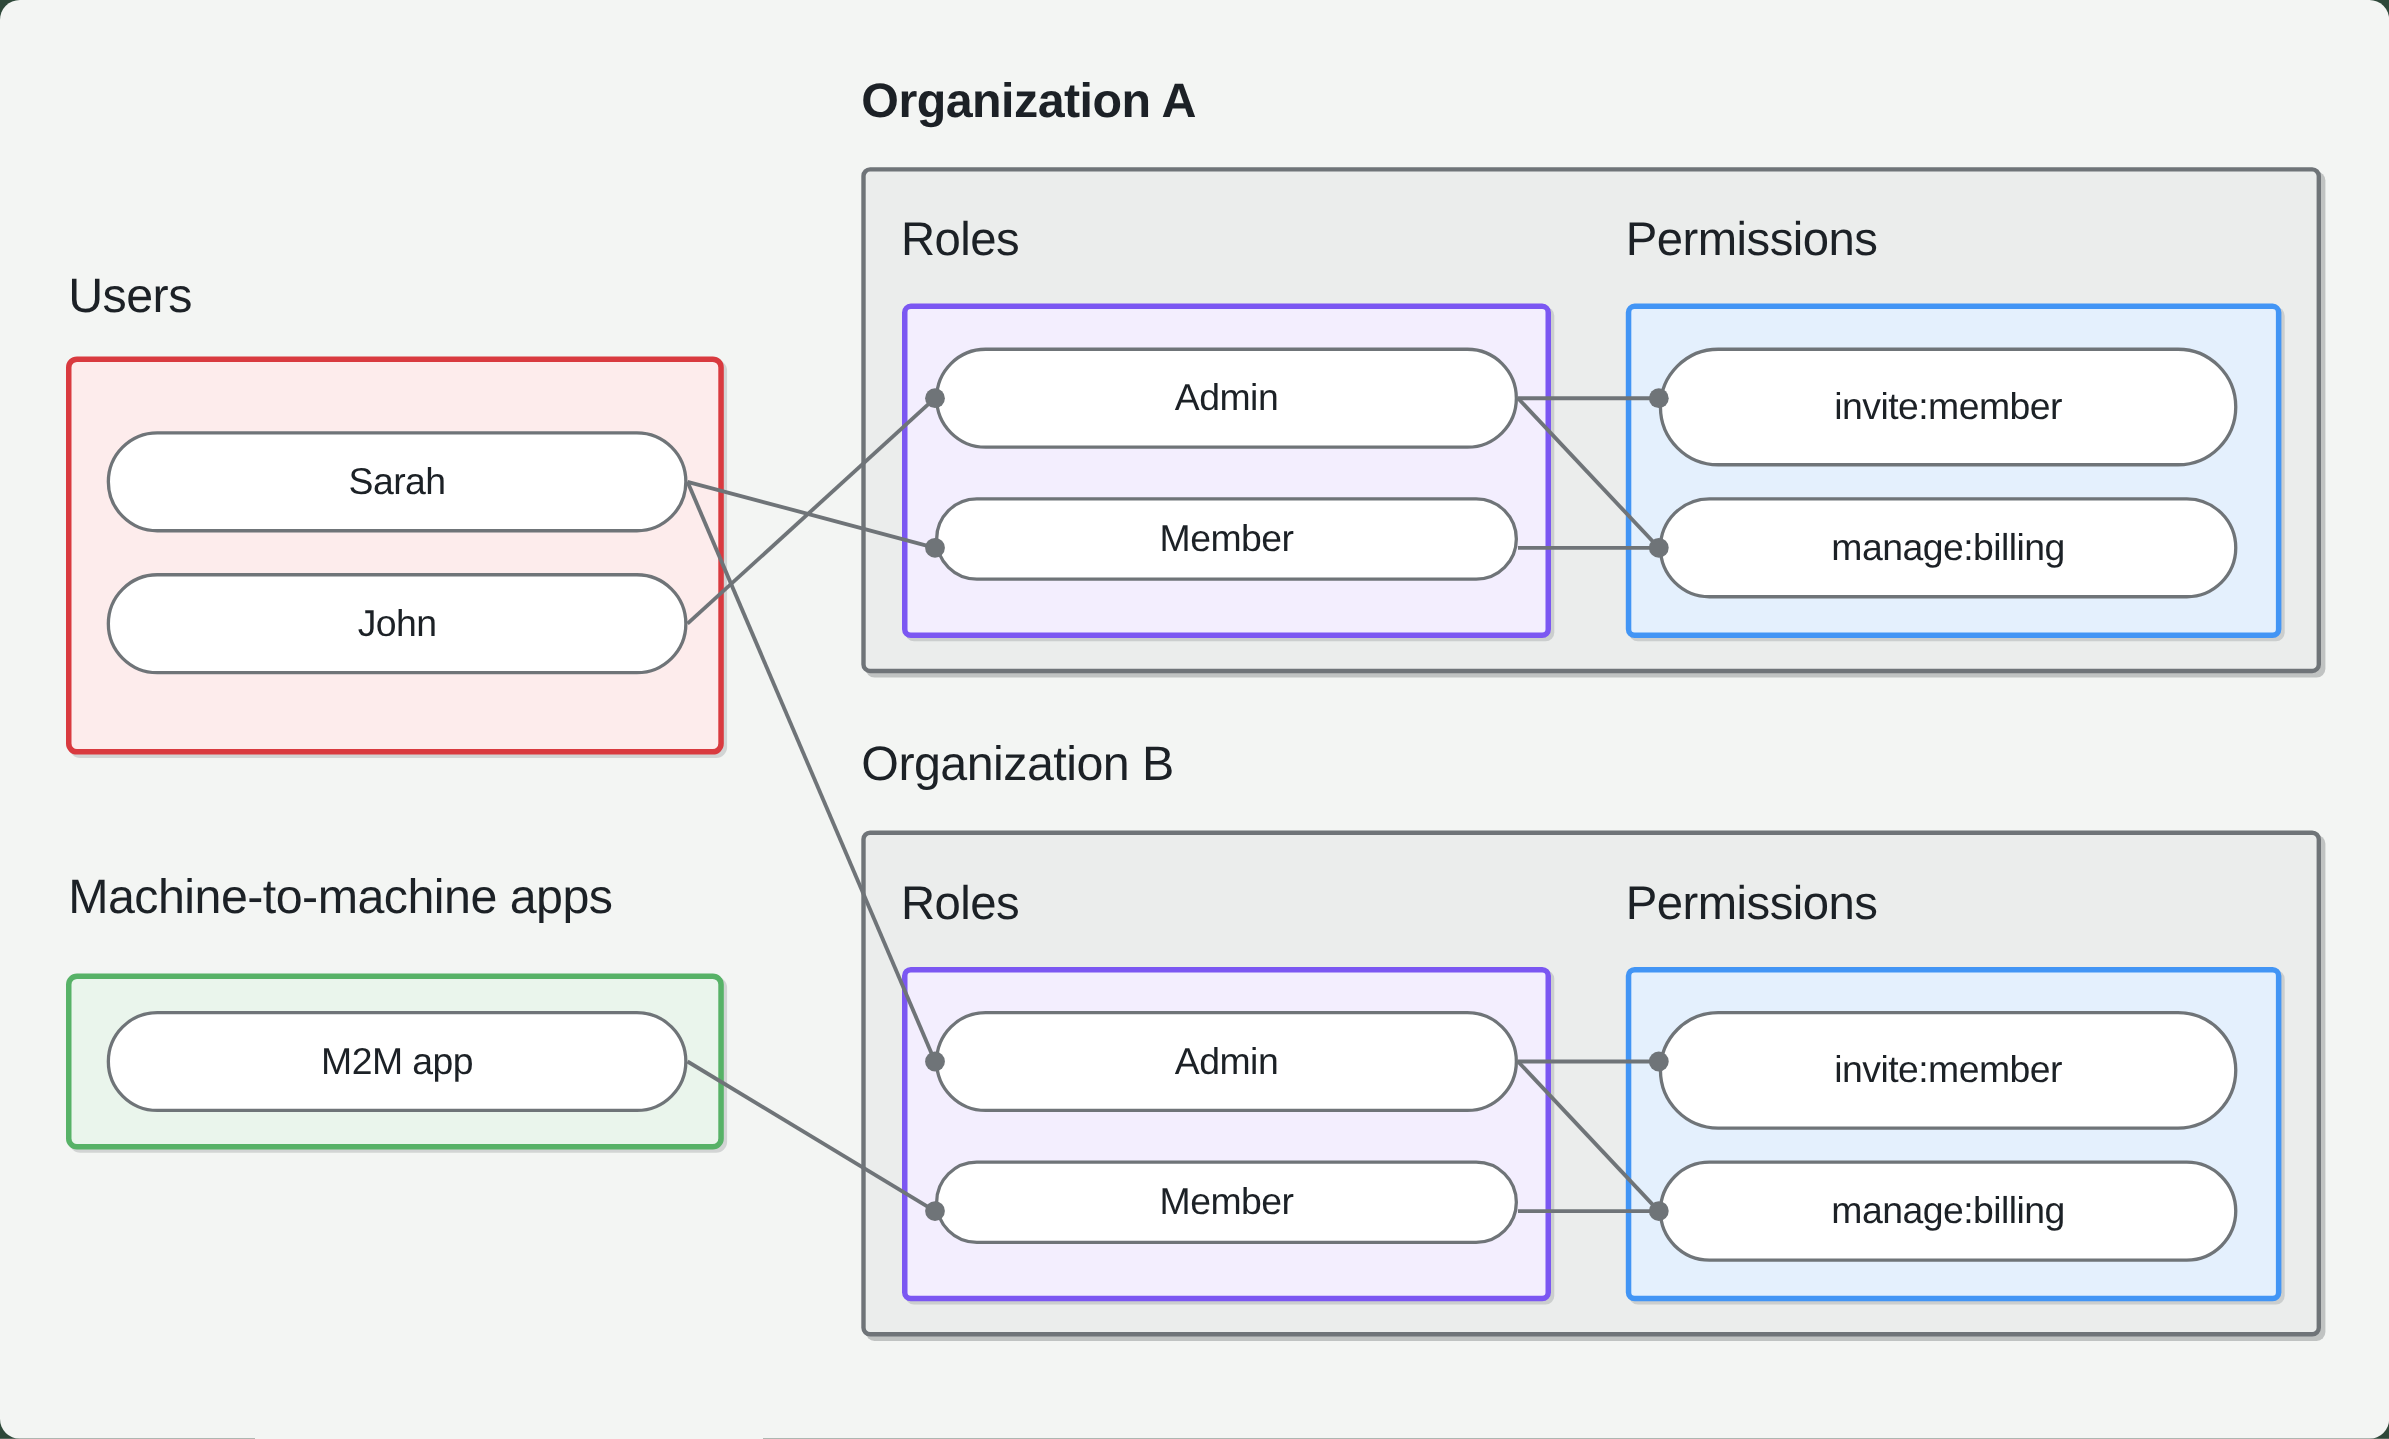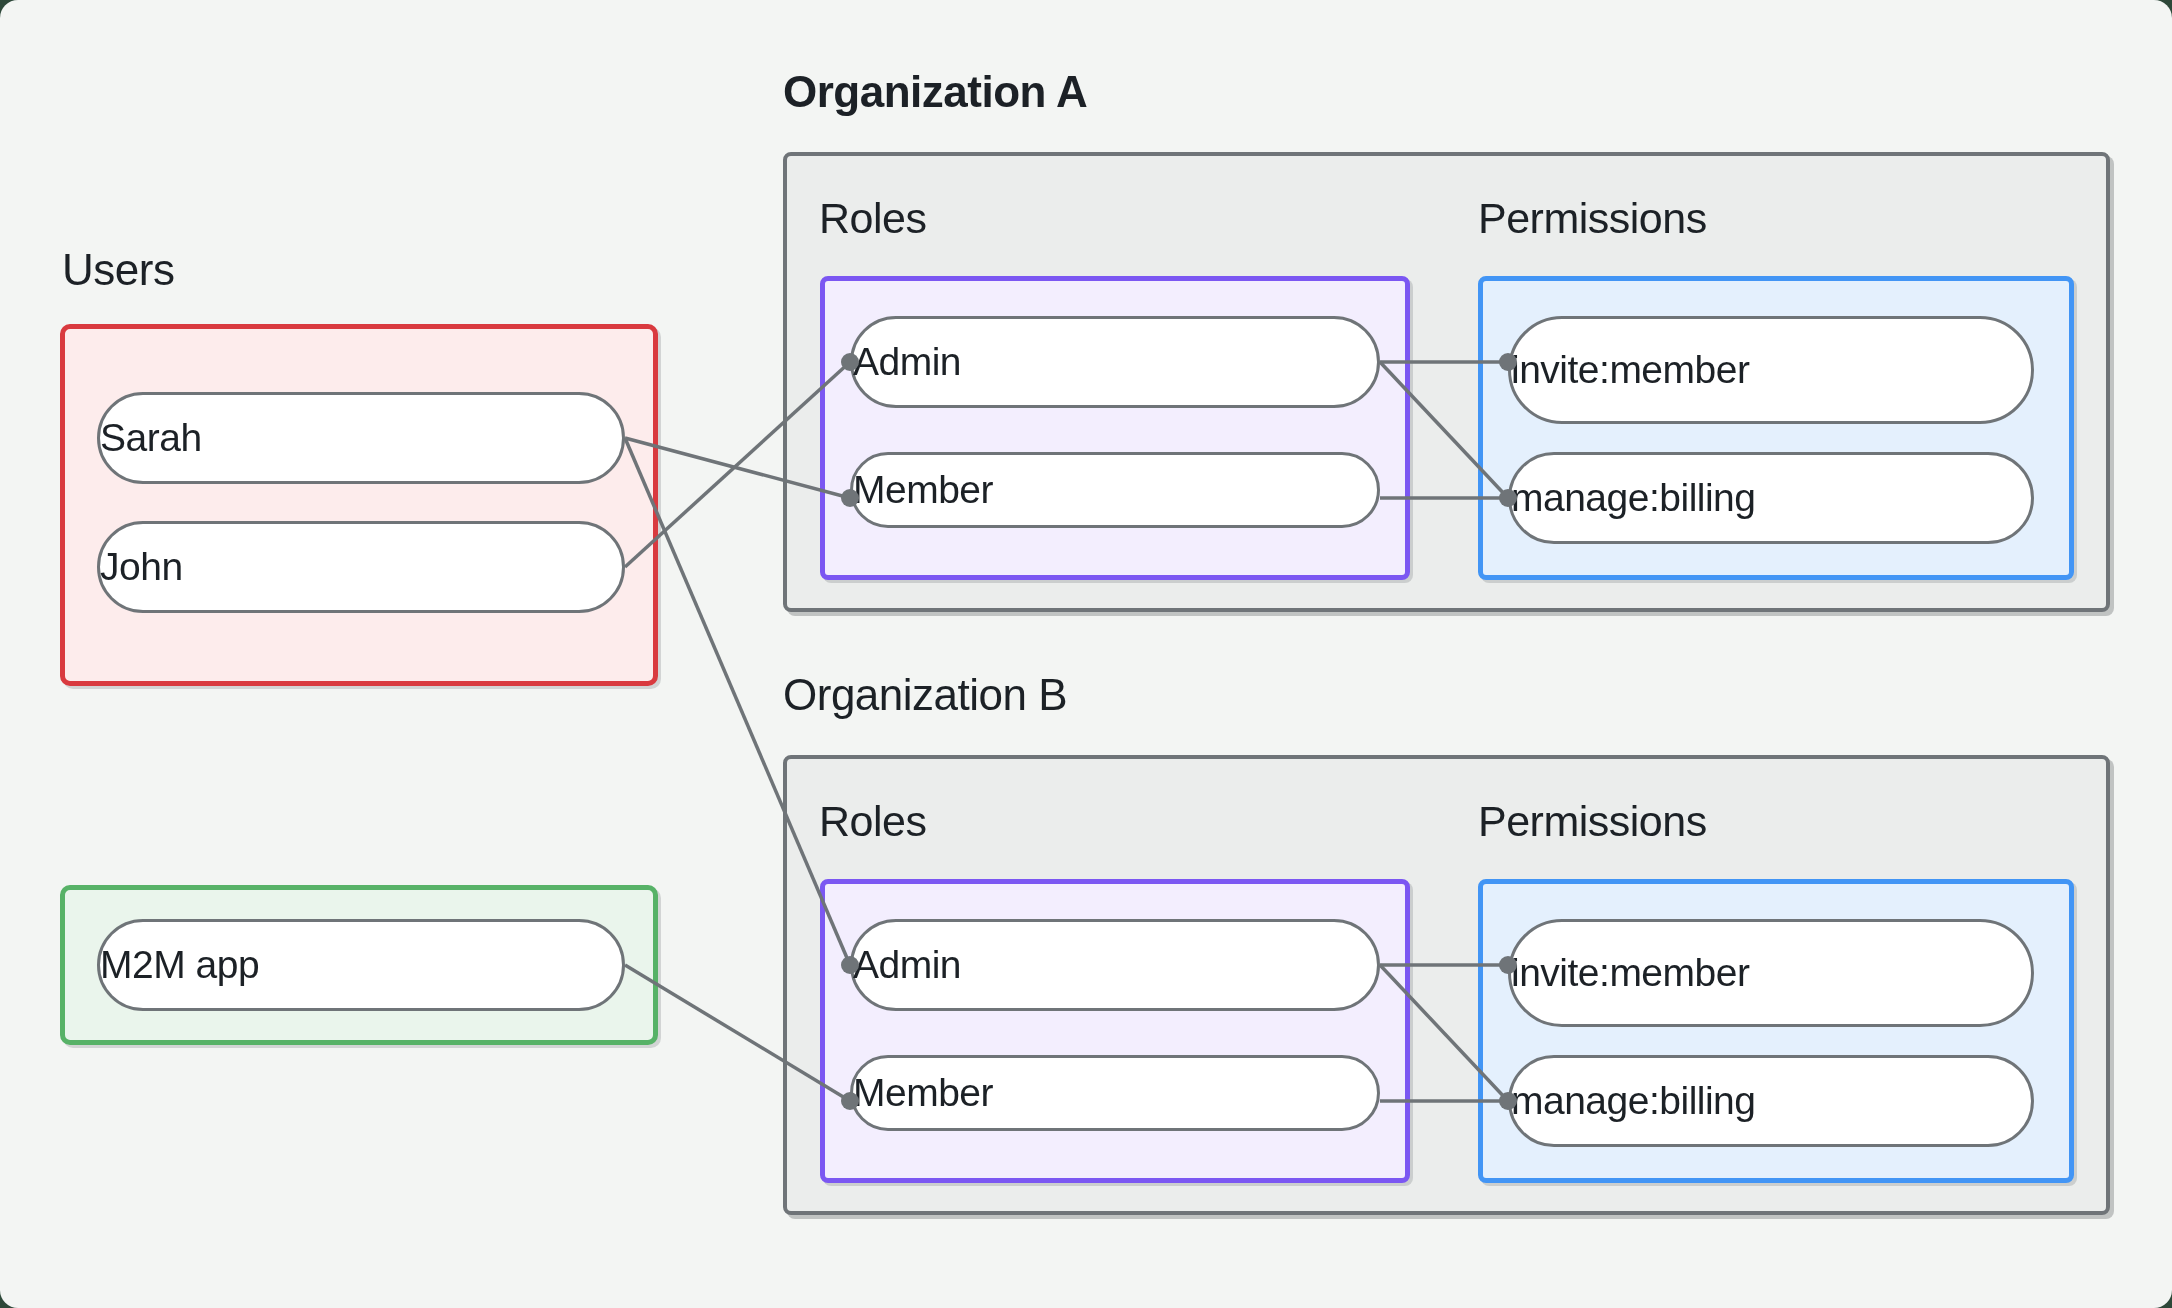--- a/index.html
+++ b/index.html
@@ -35,22 +35,22 @@
   .users-box{background:var(--users-box-bg);border:5px solid var(--users-box-border);}
   .m2m-box{background:var(--m2m-box-bg);border:5px solid var(--m2m-box-border);}
   .org-box{position:absolute;background:var(--org-box-bg);
     border:4px solid var(--org-box-border);border-radius:8px;box-sizing:border-box;
     box-shadow:4px 4px 0 rgba(60,65,70,0.28);}
   .roles-box{background:var(--roles-box-bg);border:5px solid var(--roles-box-border);}
   .perms-box{background:var(--perms-box-bg);border:5px solid var(--perms-box-border);}
   .pill{
     position:absolute;background:var(--pill-bg);
     border:3px solid var(--pill-border);border-radius:999px;box-sizing:border-box;
-    display:flex;align-items:center;
-    font-size:39px;letter-spacing:-0.5px;color:var(--text);z-index:3;white-space:nowrap;
+    display:flex;align-items:center;justify-content:center;
+    font-size:34px;letter-spacing:-0.5px;color:var(--text);z-index:3;white-space:nowrap;
   }
   .org{position:absolute;left:783px;width:1330px;height:1146px;}
   .org-a{top:66px;} .org-b{top:669px;}
   .org .org-box{left:0;top:86px;width:1327px;height:460px;}
   .org .roles-label{left:36px;top:126px;}
   .org .perms-label{left:695px;top:126px;}
   .org .roles-box{position:absolute;left:37px;top:210px;width:590px;height:304px;border-radius:8px;box-sizing:border-box;box-shadow:3px 3px 0 rgba(60,65,70,0.18);}
   .org .perms-box{position:absolute;left:695px;top:210px;width:596px;height:304px;border-radius:8px;box-sizing:border-box;box-shadow:3px 3px 0 rgba(60,65,70,0.18);}
   .org .role-pill-1{left:67px;top:250px;width:530px;height:92px;}
   .org .role-pill-2{left:67px;top:386px;width:530px;height:76px;}
@@ -67,20 +67,21 @@
 
   <div class="section-label" style="left:62px;top:244px;text-align:center;">Users</div>
   <div class="group-box users-box" style="left:60px;top:324px;width:598px;height:362px;"></div>
   <div class="pill" style="left:97px;top:521px;width:528px;height:92px;">
     <span>John</span>
   </div>
   <div class="pill" style="left:97px;top:392px;width:528px;height:92px;">
     <span>Sarah</span>
   </div>
 
+  <div class="section-label" style="left:62px;top:790px;">Machine-to-machine apps</div>
   <div class="group-box m2m-box" style="left:60px;top:885px;width:598px;height:160px;"></div>
   <div class="pill" style="left:97px;top:919px;width:528px;height:92px;">
     <span>M2M app</span>
   </div>
 
   <div class="org org-a">
     <div class="section-label" style="left:0;top:0;font-weight:bold;">Organization A</div>
     <div class="org-box"></div>
     <div class="inner-label roles-label">Roles</div>
     <div class="inner-label perms-label">Permissions</div>

